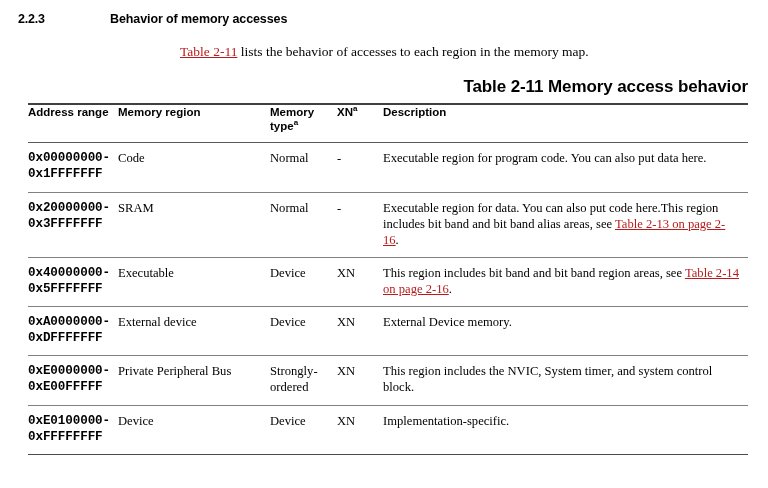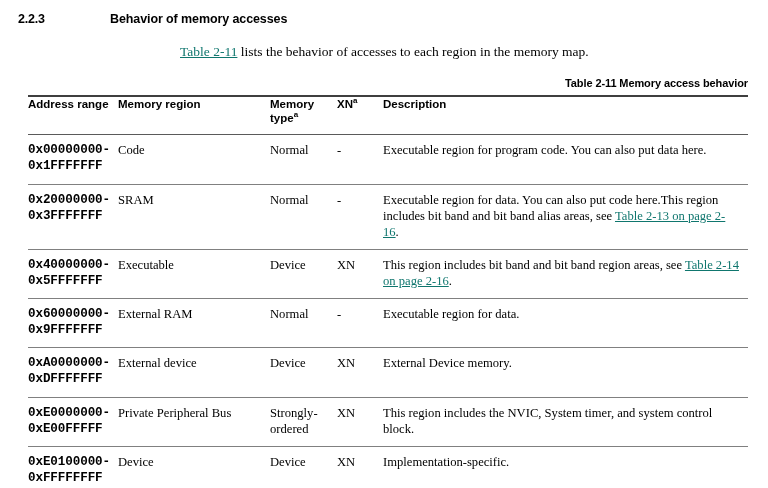--- a/index.html
+++ b/index.html
@@ -38,28 +38,28 @@
   }
 
   
   .intro {
     margin: 0;
     padding: 17px 0 0 180px;
     font-size: 13.5px;
     line-height: 1.3;
   }
   .xref {
-    color: #0f766e;
+    color: #b91c1c;
   }
 
   
   .table-caption {
     font-family: "Liberation Sans", sans-serif;
     font-weight: bold;
-    font-size: 11px;
+    font-size: 17px;
     text-align: right;
     padding: 16px 20px 0 0;
     letter-spacing: -0.1px;
   }
 
   
   .table-wrap {
     padding: 6px 20px 0 28px;
   }
   table.memtable {
@@ -172,27 +172,20 @@
       </tr>
 
       <tr>
         <td class="addr"><span>0x40000000-</span><br><span>0x5FFFFFFF</span></td>
         <td>Executable</td>
         <td>Device</td>
         <td>XN</td>
         <td><span>This region includes bit band and bit band region areas, see </span><a class="xref" href="#">Table 2-14 on page 2-16</a><span>.</span></td>
       </tr>
 
-      <tr>
-        <td class="addr"><span>0x60000000-</span><br><span>0x9FFFFFFF</span></td>
-        <td>External RAM</td>
-        <td>Normal</td>
-        <td>-</td>
-        <td><span>Executable region for data.</span><a class="xref" href="#"></a><span></span></td>
-      </tr>
 
       <tr>
         <td class="addr"><span>0xA0000000-</span><br><span>0xDFFFFFFF</span></td>
         <td>External device</td>
         <td>Device</td>
         <td>XN</td>
         <td><span>External Device memory.</span><a class="xref" href="#"></a><span></span></td>
       </tr>
 
       <tr>

